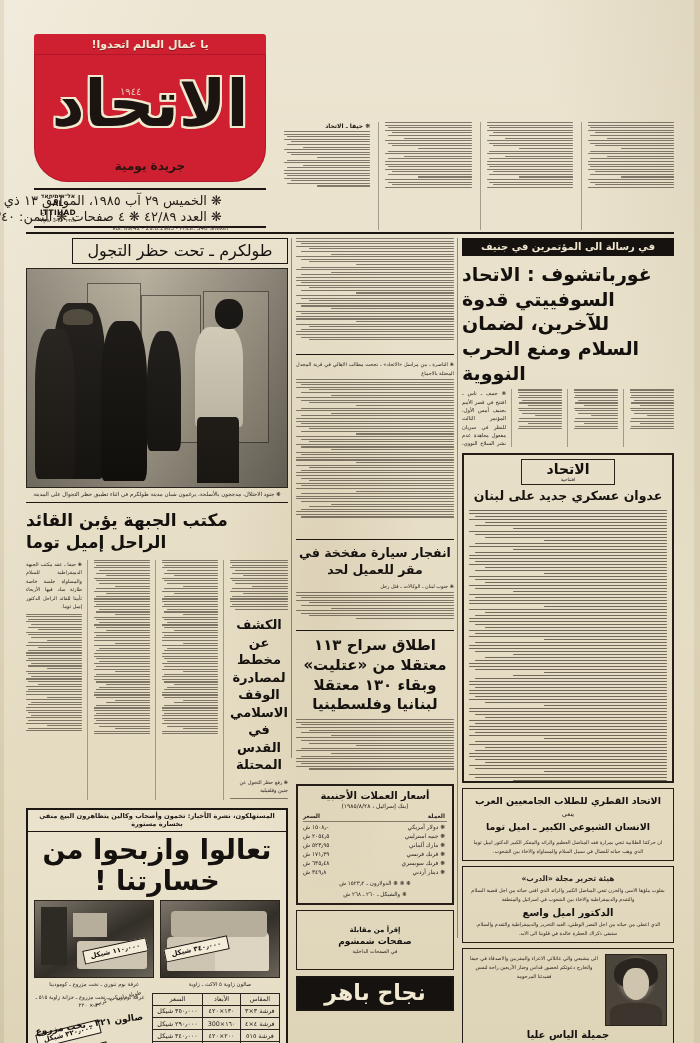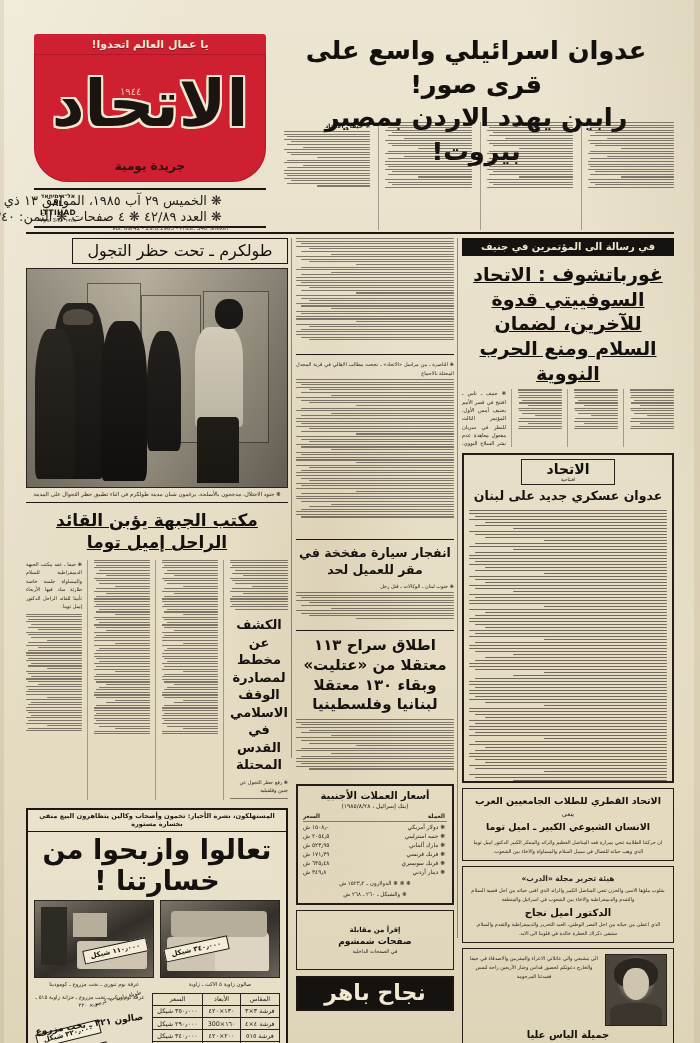--- a/index.html
+++ b/index.html
@@ -118,21 +118,21 @@
   .col{position:absolute;top:0;}
   #col-left{left:0;width:262px;}
   #col-mid{left:270px;width:158px;}
   #col-right{left:436px;width:212px;}
   .vsep{position:absolute;top:0;width:0;border-left:1px solid rgba(35,28,22,.45);}
 
   .blackbar{
     background:#16120f;color:#efe6cf;text-align:center;
     font-size:10px;font-weight:700;padding:3px 0 4px;letter-spacing:.2px;
   }
-  .hdl2{font-size:19px;font-weight:700;text-align:center;line-height:1.3;color:#13100d;text-decoration:underline;}
+  .hdl2{font-size:19px;font-weight:700;text-align:left;line-height:1.3;color:#13100d;}
   .hdl3{font-size:15px;font-weight:700;text-align:center;line-height:1.32;color:#15110e;}
   .hdl4{font-size:12.5px;font-weight:700;text-align:center;line-height:1.34;color:#15110e;}
   .hdl5{font-size:10.5px;font-weight:700;text-align:center;line-height:1.35;color:#15110e;}
   .boxed2{border:2px solid #241d18;padding:4px 5px;box-sizing:border-box;}
 
   .capbar{
     border:1.5px solid #1d1713;text-align:center;
     font-size:16px;font-weight:400;padding:2px 12px 3px;color:#15110e;margin-left:46px;
   }
   .photo{
@@ -240,24 +240,20 @@
           <div class="h1">אל־איתיחאד</div>
           <div class="h2">AL ITTIHAD</div>
           <div class="h3">מחיר 340 שקל</div>
         </div>
         <div class="ar-line">❋ الخميس ٢٩ آب ١٩٨٥، الموافق ١٣ ذي الحجة ١٤٠٥ هـ ❋</div>
         <div class="ar-line">❋ العدد ٤٢/٨٩ ❋ ٤ صفحات ❋ الثمن: ٣٤٠ شيكل ❋</div>
         <div class="lat-line">Vol. 89/42 - 29.8.1985 - Price: 340 Shekel</div>
       </div>
     </div>
 
-    <div class="mast-left">
-      <div class="big-hdl">عدوان اسرائيلي واسع على قرى صور!</div>
-      <div class="big-hdl">رابين يهدد الاردن بمصير بيروت!</div>
-    </div>
 
     <div class="lead-cols">
       <div class="lead-col">
         <div class="lines tight">
           <i></i>
               <i></i>
               <i></i>
               <i></i>
               <i></i>
               <i></i>
@@ -557,21 +553,21 @@
       <div class="notice">
         <div class="t1">الاتحاد القطري للطلاب الجامعيين العرب</div>
         <div class="t2">ينعي</div>
         <div class="t1">الانسان الشيوعي الكبير ـ اميل توما</div>
         <div style="font-size:5px;text-align:center;line-height:1.75;color:#2b241e;margin-top:4px">ان حركتنا الطلابية تنعي بمرارة فقد المناضل العظيم والرائد والمفكر الكبير الدكتور اميل توما الذي وهب حياته للنضال في سبيل السلام والمساواة والاخاء بين الشعوب.</div>
       </div>
 
       <div class="notice">
         <div class="t2" style="font-weight:700;font-size:7.5px">هيئة تحرير مجلة «الدرب»</div>
         <div style="font-size:5px;text-align:center;line-height:1.75;color:#2b241e;margin:3px 0">بقلوب ملؤها الاسى والحزن تنعي المناضل الكبير والرائد الذي افنى حياته من اجل قضية السلام والتقدم والديمقراطية والاخاء بين الشعوب في اسرائيل والمنطقة</div>
-        <div class="t3">الدكتور اميل نجاح</div>
+        <div class="t3">الدكتور اميل واسع</div>
         <div style="font-size:5px;text-align:center;line-height:1.75;color:#2b241e">الذي اعطى من حياته من اجل النصر الوطني، العيد التحرير والديمقراطية والتقدم والسلام. ستبقى ذكراك العطرة خالدة في قلوبنا الى الابد.</div>
       </div>
 
       <div class="notice" style="overflow:hidden">
         <div class="portrait">
           <div class="hair"></div>
               <div class="face"></div>
               <div class="body"></div>
         </div>
         <div style="font-size:5px;text-align:center;line-height:1.8;color:#2b241e">الى مشيعي والي عائلاتي الاعزاء والمقربين والاصدقاء في حيفا والخارج دعوتكم لحضور قداس وجناز الأربعين راحة لنفس فقيدتنا المرحومة</div>

